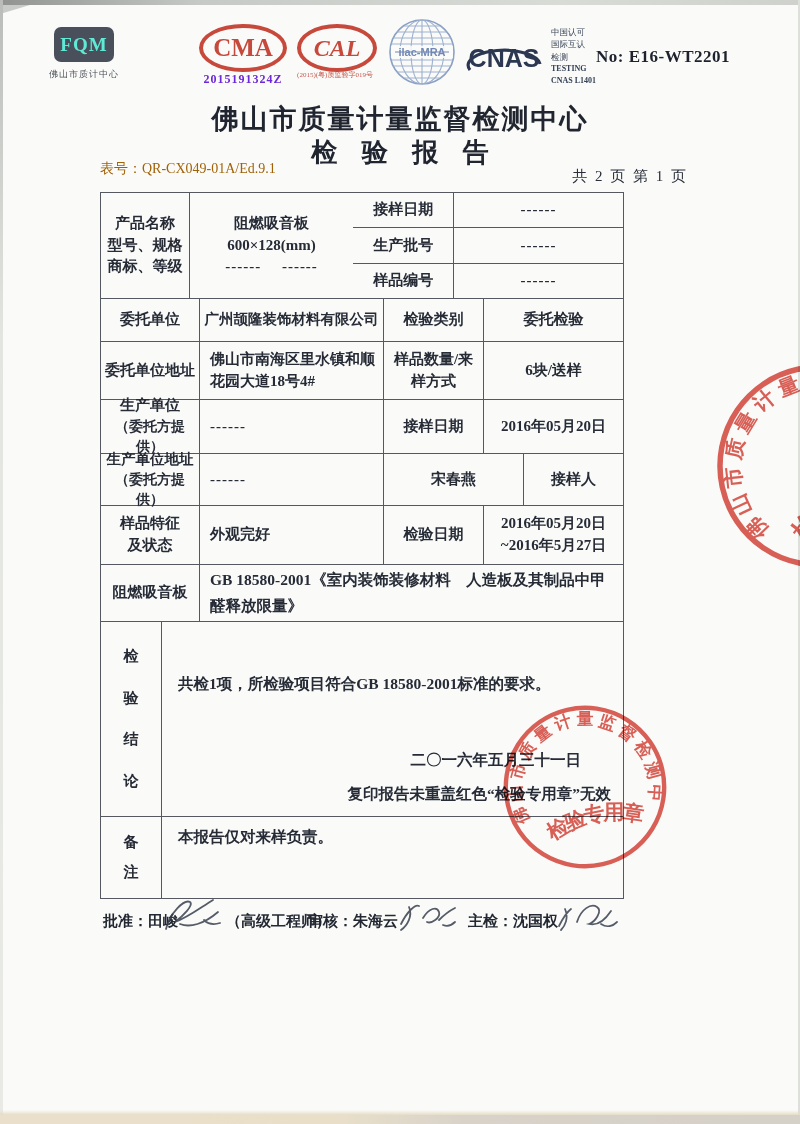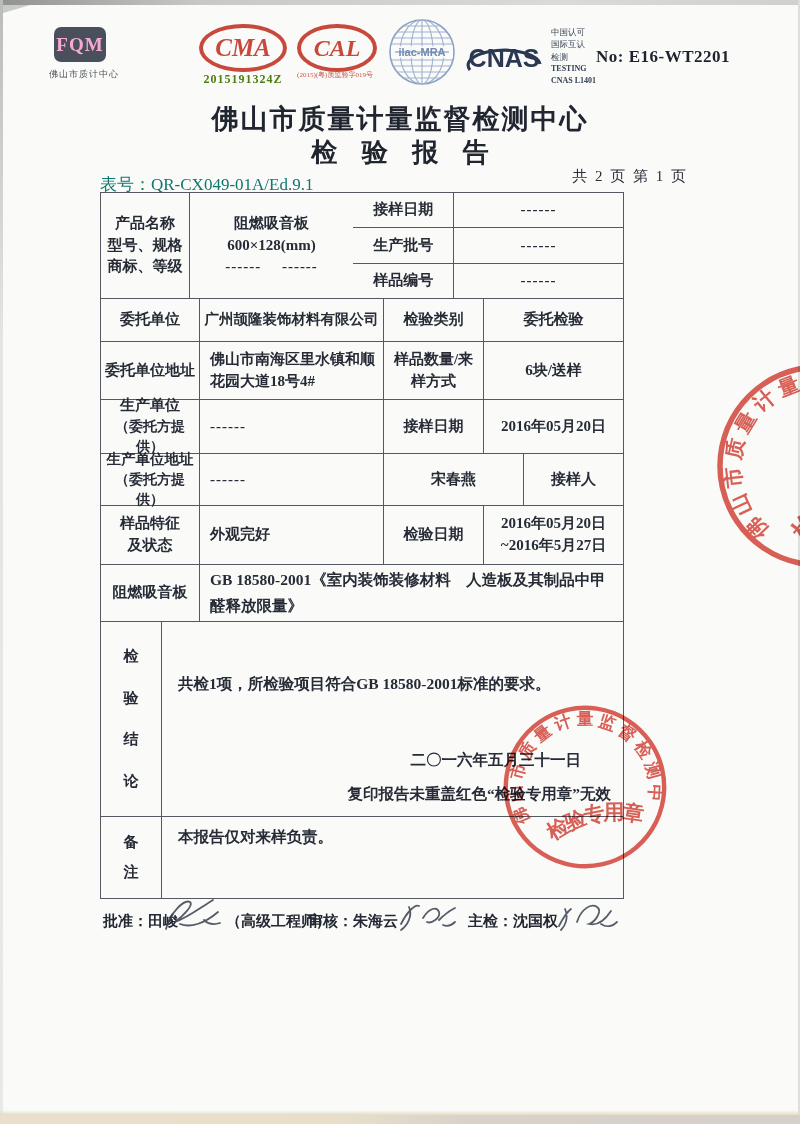--- a/index.html
+++ b/index.html
@@ -7,38 +7,38 @@
   .page{position:relative;width:800px;height:1124px;background:#fafbf9;overflow:hidden;color:#262b36;}
   .edge-top{position:absolute;top:0;left:0;right:0;height:5px;background:linear-gradient(to right,#90938f,#c6c9c5 25%,#d9dbd7 70%,#cfd1cd);}
   .corner-tl{position:absolute;top:5px;left:0;width:0;height:0;border-top:9px solid #a8aba7;border-right:30px solid transparent;opacity:.6;}
   .edge-left{position:absolute;top:0;left:0;bottom:0;width:3px;background:linear-gradient(to bottom,#b9bcb8,#e3e5e1 30%,#e9eae6);}
   .edge-right{position:absolute;top:0;right:0;bottom:0;width:2px;background:#dddfdb;}
   .edge-bottom2{position:absolute;left:0;right:0;bottom:9px;height:5px;background:linear-gradient(to bottom,rgba(235,228,210,0),#e4dcc6);}
 
   .abs{position:absolute;}
 
   
-  .fqm-box{left:54px;top:27px;width:52px;height:35px;background:#49505c;border-radius:7px;color:#f9a8d4;
+  .fqm-box{left:54px;top:27px;width:60px;height:35px;background:#49505c;border-radius:7px;color:#5eead4;
            display:flex;align-items:center;justify-content:center;font-size:19px;font-weight:bold;letter-spacing:1px;}
   .fqm-cap{left:36px;top:68px;width:96px;text-align:center;font-size:9px;color:#4c5158;letter-spacing:1px;}
   .oval{border:4px solid #c7493c;border-radius:50%;display:flex;align-items:center;justify-content:center;color:#c7493c;font-weight:bold;}
-  .cma{left:199px;top:24px;width:80px;height:40px;font-size:25px;font-style:italic;letter-spacing:0px;}
-  .cma-cap{left:191px;top:72px;width:104px;text-align:center;font-size:12px;color:#4d7c0f;letter-spacing:1px;font-weight:bold;}
+  .cma{left:199px;top:24px;width:80px;height:40px;font-size:25px;letter-spacing:0px;}
+  .cma-cap{left:191px;top:72px;width:104px;text-align:center;font-size:12px;color:#6d28d9;letter-spacing:1px;font-weight:bold;}
   .cal{left:297px;top:24px;width:72px;height:40px;font-size:24px;font-style:italic;}
   .cal-cap{left:288px;top:70px;width:94px;text-align:center;font-size:7px;color:#c7554a;}
   .ilac{left:386px;top:16px;}
   .cnas{left:460px;top:34px;}
   .cnas-cap{left:551px;top:26px;font-size:8.5px;color:#3c4658;line-height:1.45;}
   .cnas-cap .en{font-weight:bold;font-size:8px;color:#333f55;}
   .report-no{left:596px;top:47px;font-size:17px;font-weight:bold;color:#1d222d;letter-spacing:.5px;}
 
   
   .title-org{left:0;top:101px;width:800px;text-align:center;font-size:27px;font-weight:bold;color:#20252f;letter-spacing:2px;}
   .title-doc{left:0;top:135px;width:800px;text-align:center;font-size:26px;font-weight:bold;color:#20252f;word-spacing:18px;}
-  .form-no{left:100px;top:173px;font-size:17px;color:#0f766e;}
+  .form-no{left:100px;top:160px;font-size:14px;color:#a16207;}
   .page-info{left:486px;top:167px;width:200px;text-align:right;font-size:15px;color:#2a2f3a;word-spacing:4px;}
 
   
   .tbl{left:100px;top:192px;width:524px;height:707px;border:1px solid #565861;box-sizing:border-box;font-size:15px;}
   .trow{display:flex;border-top:1px solid #565861;box-sizing:border-box;}
   .trow.first{border-top:none;}
   .cell{border-left:1px solid #565861;box-sizing:border-box;display:flex;flex-direction:column;align-items:center;justify-content:center;text-align:center;font-weight:bold;line-height:1.45;padding:2px 4px;}
   .cell.nol{border-left:none;}
   .cell.left{align-items:flex-start;text-align:left;padding-left:10px;padding-right:8px;}
   .stack{display:flex;flex-direction:column;box-sizing:border-box;}

